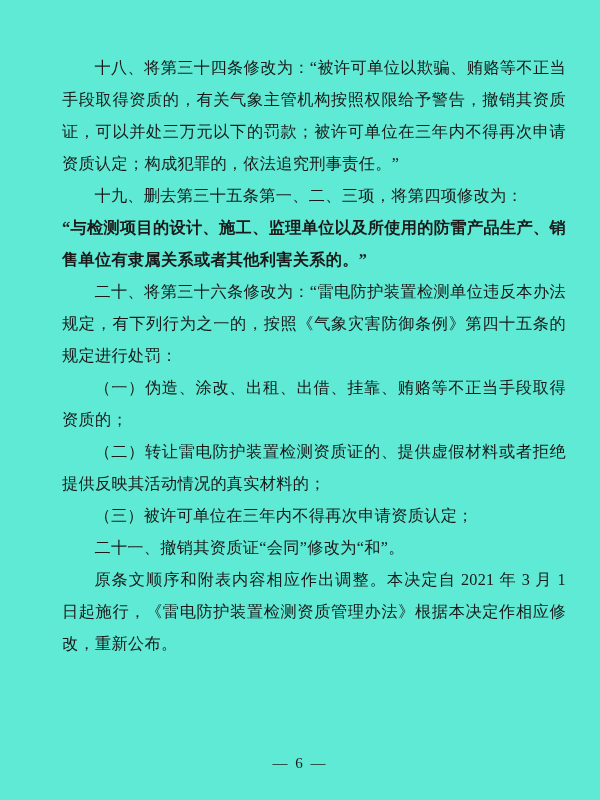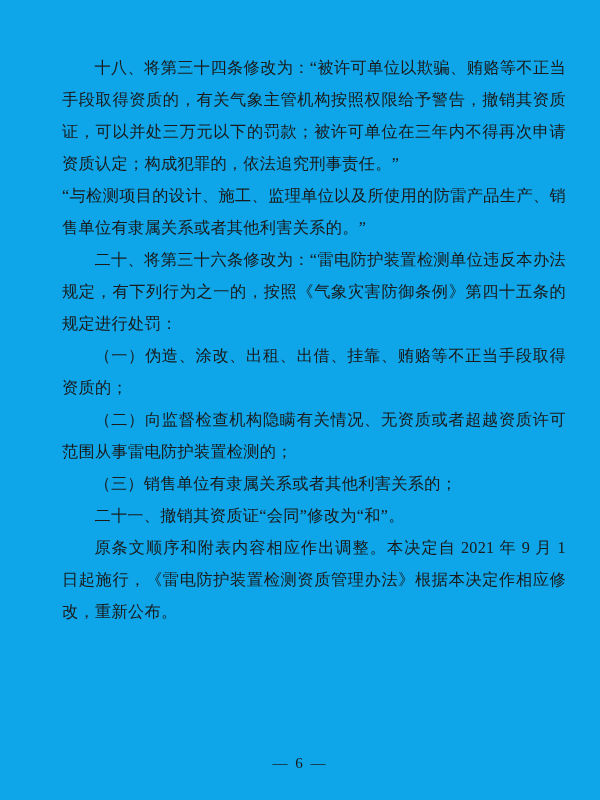--- a/index.html
+++ b/index.html
@@ -13,55 +13,57 @@
     font-family: "Liberation Serif", "DejaVu Serif", serif;
     color: #1a1a1a;
     overflow: hidden;
   }
   .page {
     position: relative;
     width: 600px;
     height: 800px;
     box-sizing: border-box;
     padding: 52px 34px 0 62px;
-    background: #0ea5e9;
+    background: #5eead4;
   }
   .body-text {
     font-size: 16.2px;
     line-height: 32px;
     text-align: justify;
     text-justify: inter-ideograph;
     letter-spacing: 0.3px;
   }
   .para {
     margin: 0 0 0 0;
     text-indent: 2em;
   }
   .para.noindent {
     text-indent: 0;
+    font-weight: bold;
   }
   .footer {
     position: absolute;
     left: 0;
     right: 0;
     bottom: 28px;
     text-align: center;
     font-size: 15px;
     letter-spacing: 2px;
     color: #1a1a1a;
   }
 </style>
 </head>
 <body>
 
 <div class="page">
   <div class="body-text">
     <p class="para">十八、将第三十四条修改为：“被许可单位以欺骗、贿赂等不正当手段取得资质的，有关气象主管机构按照权限给予警告，撤销其资质证，可以并处三万元以下的罚款；被许可单位在三年内不得再次申请资质认定；构成犯罪的，依法追究刑事责任。”</p>
+    <p class="para">十九、删去第三十五条第一、二、三项，将第四项修改为：</p>
     <p class="para noindent">“与检测项目的设计、施工、监理单位以及所使用的防雷产品生产、销售单位有隶属关系或者其他利害关系的。”</p>
     <p class="para">二十、将第三十六条修改为：“雷电防护装置检测单位违反本办法规定，有下列行为之一的，按照《气象灾害防御条例》第四十五条的规定进行处罚：</p>
     <p class="para">（一）伪造、涂改、出租、出借、挂靠、贿赂等不正当手段取得资质的；</p>
-    <p class="para">（二）向监督检查机构隐瞒有关情况、无资质或者超越资质许可范围从事雷电防护装置检测的；</p>
-    <p class="para">（三）销售单位有隶属关系或者其他利害关系的；</p>
+    <p class="para">（二）转让雷电防护装置检测资质证的、提供虚假材料或者拒绝提供反映其活动情况的真实材料的；</p>
+    <p class="para">（三）被许可单位在三年内不得再次申请资质认定；</p>
     <p class="para">二十一、撤销其资质证“会同”修改为“和”。</p>
-    <p class="para">原条文顺序和附表内容相应作出调整。本决定自 2021 年 9 月 1 日起施行，《雷电防护装置检测资质管理办法》根据本决定作相应修改，重新公布。</p>
+    <p class="para">原条文顺序和附表内容相应作出调整。本决定自 2021 年 3 月 1 日起施行，《雷电防护装置检测资质管理办法》根据本决定作相应修改，重新公布。</p>
   </div>
   <div class="footer">— 6 —</div>
 </div>
 
 </body></html>

